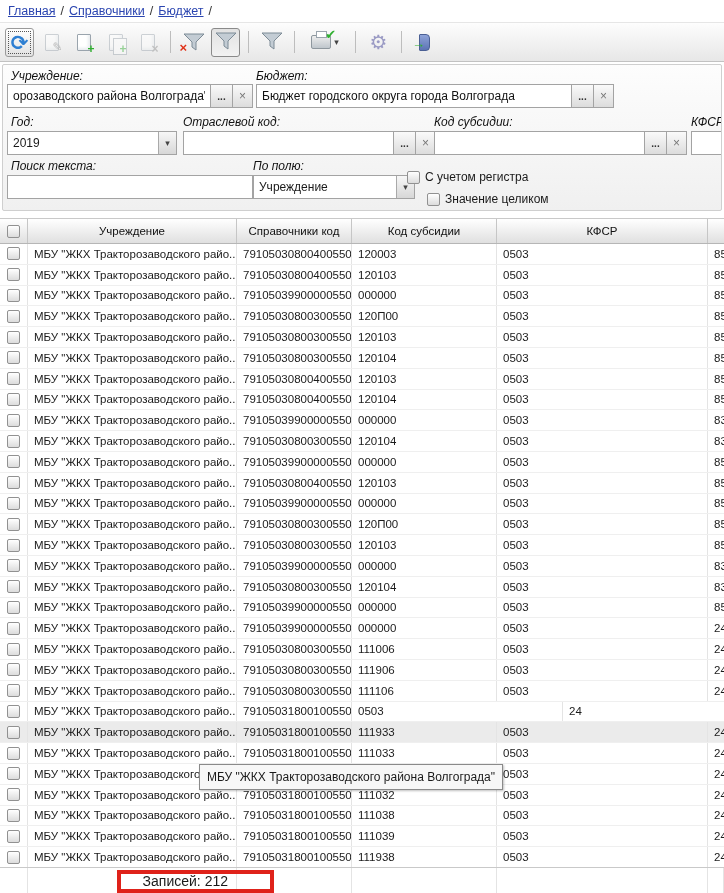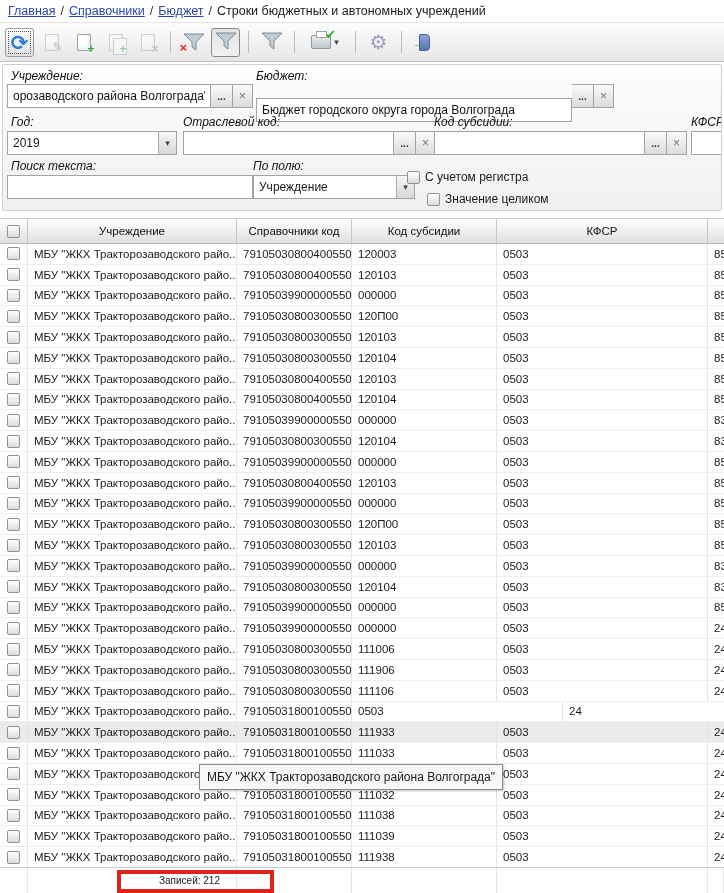--- a/index.html
+++ b/index.html
@@ -77,39 +77,38 @@
   .td { display:flex; align-items:center; padding-left:6px; border-right:1px solid #e4e4e4;
     white-space:nowrap; overflow:hidden; font-size:11.5px; }
   .col-check { width:28px; flex:0 0 auto; justify-content:center; padding-left:0; }
   .col-org   { width:209px; flex:0 0 auto; }
   .col-code  { width:115px; flex:0 0 auto; }
   .col-sub   { width:145px; flex:0 0 auto; }
   .col-kfsr  { width:211px; flex:0 0 auto; }
   .col-extra { flex:1 1 auto; border-right:none; }
   .tfoot { height:26px; flex:0 0 auto; display:flex; border-top:1px solid #c9c9c9; background:#fff; }
   .tf { border-right:1px solid #e4e4e4; display:flex; align-items:center; }
-  .tf.col-org { justify-content:flex-end; padding-right:16px; font-size:10px; }
+  .tf.col-org { justify-content:flex-end; padding-right:8px; font-size:14px; }
   
   .tooltip { position:absolute; left:199px; top:764px; width:304px; height:26px;
     background:#f7f7f7; border:1px solid #8a8a8a; box-shadow:1px 1px 2px rgba(0,0,0,.25);
     display:flex; align-items:center; justify-content:center; font-size:12px; white-space:nowrap; z-index:5; }
   .red-annotation { position:absolute; left:117px; top:870px; width:157px; height:23px;
     border:4px solid #df221a; z-index:6; pointer-events:none; }
 </style>
 </head>
 <body>
 
 <div class="breadcrumb">
   <a>Главная</a>
   <span class="crumb-sep">/</span>
   <a>Справочники</a>
   <span class="crumb-sep">/</span>
   <a>Бюджет</a>
   <span class="crumb-sep">/</span>
-  <span>Строки бюджетных и автономных учреждений</span>
 </div>
 
 <div class="toolbar">
   <div class="tbtn focused">
     <span class="refresh-glyph">⟳</span>
   </div>
   <div class="tbtn disabled">
     <span class="doc">
         <span class="pencil">✎</span>
       </span>
@@ -176,21 +175,21 @@
 
 <div class="filter-panel">
   <span class="flabel" style="left:8px; top:4px">Учреждение:</span>
   <div class="fgroup" style="left:4px; top:19px">
     <input class="txt" style="width: 204px;" value="орозаводского района Волгограда&quot;">
     <div class="sbtn">...</div>
     <div class="xbtn">×</div>
   </div>
   <span class="flabel" style="left:253px; top:4px">Бюджет:</span>
   <div class="fgroup" style="left:253px; top:19px">
-    <input class="txt" style="width: 316px; margin-top: 14px;" value="Бюджет городского округа города Волгограда">
+    <input class="txt" style="width: 316px;" value="Бюджет городского округа города Волгограда">
     <div class="sbtn">...</div>
     <div class="xbtn">×</div>
   </div>
 
   <span class="flabel" style="left:8px; top:50px">Год:</span>
   <div class="combo" style="position:absolute; left:4px; top:66px; width:170px">
     <span class="val">2019</span>
     <span class="arrow">▾</span>
   </div>
   <span class="flabel" style="left:180px; top:50px">Отраслевой код:</span>

